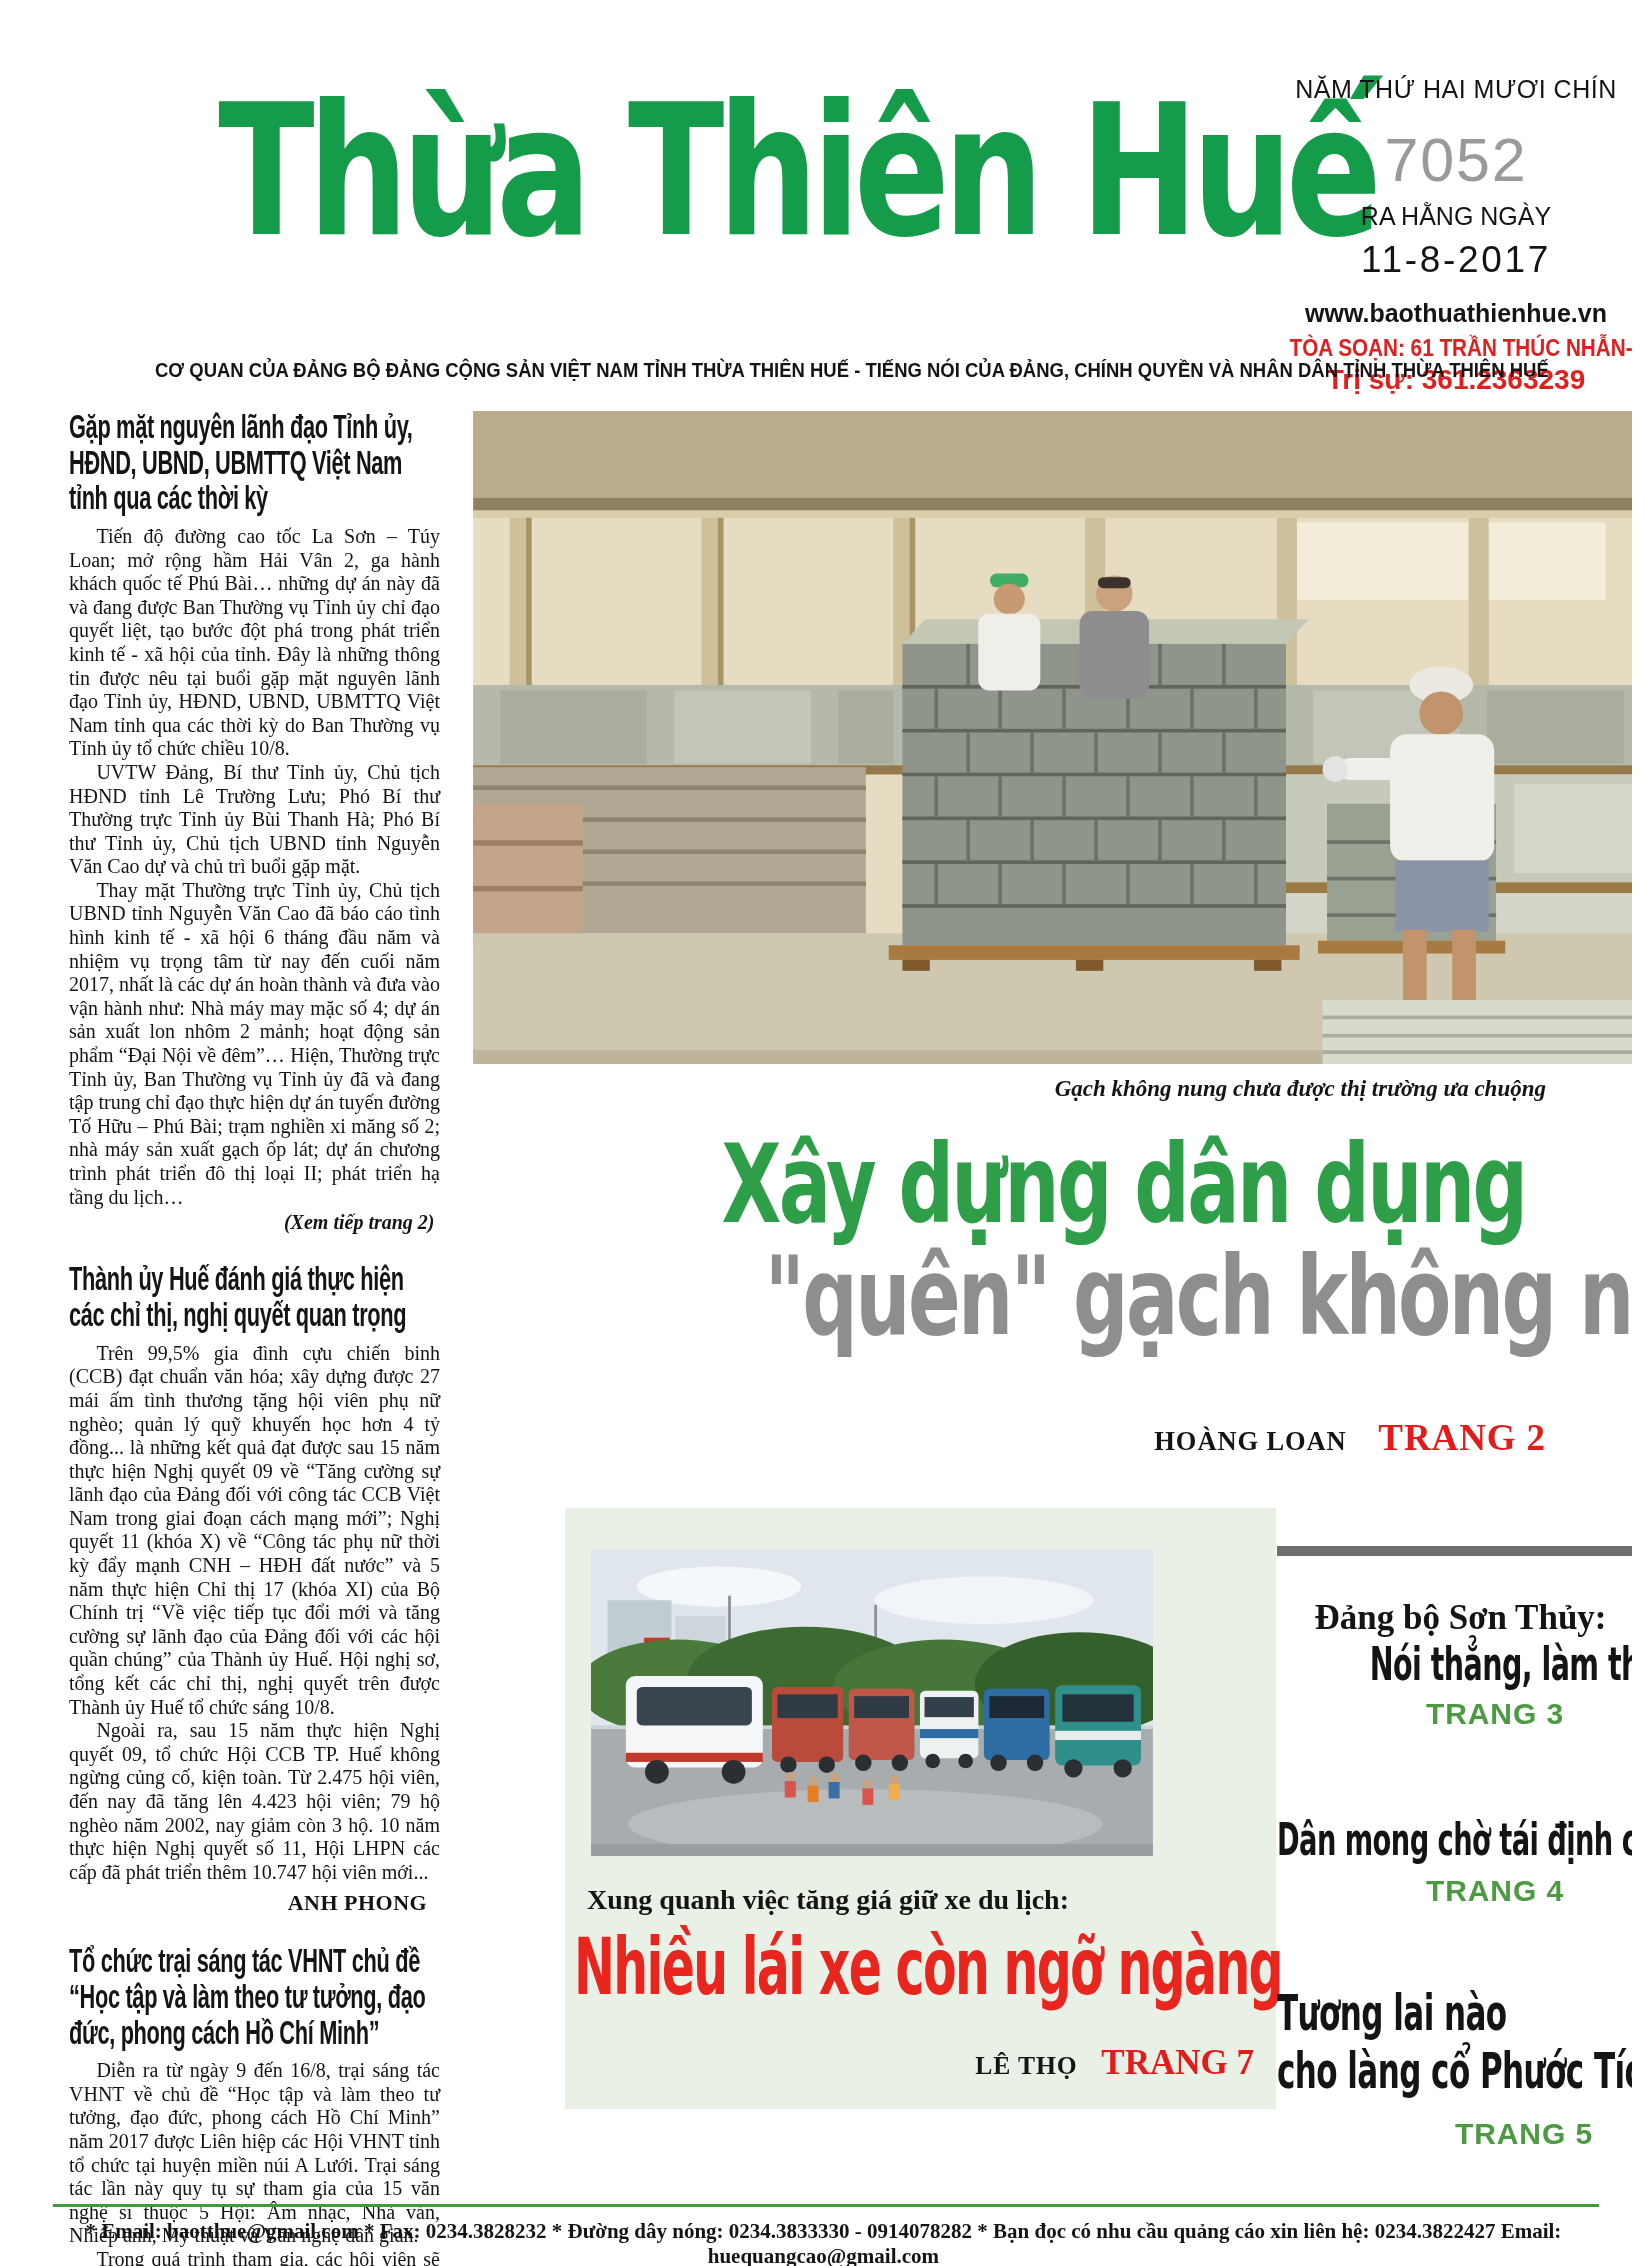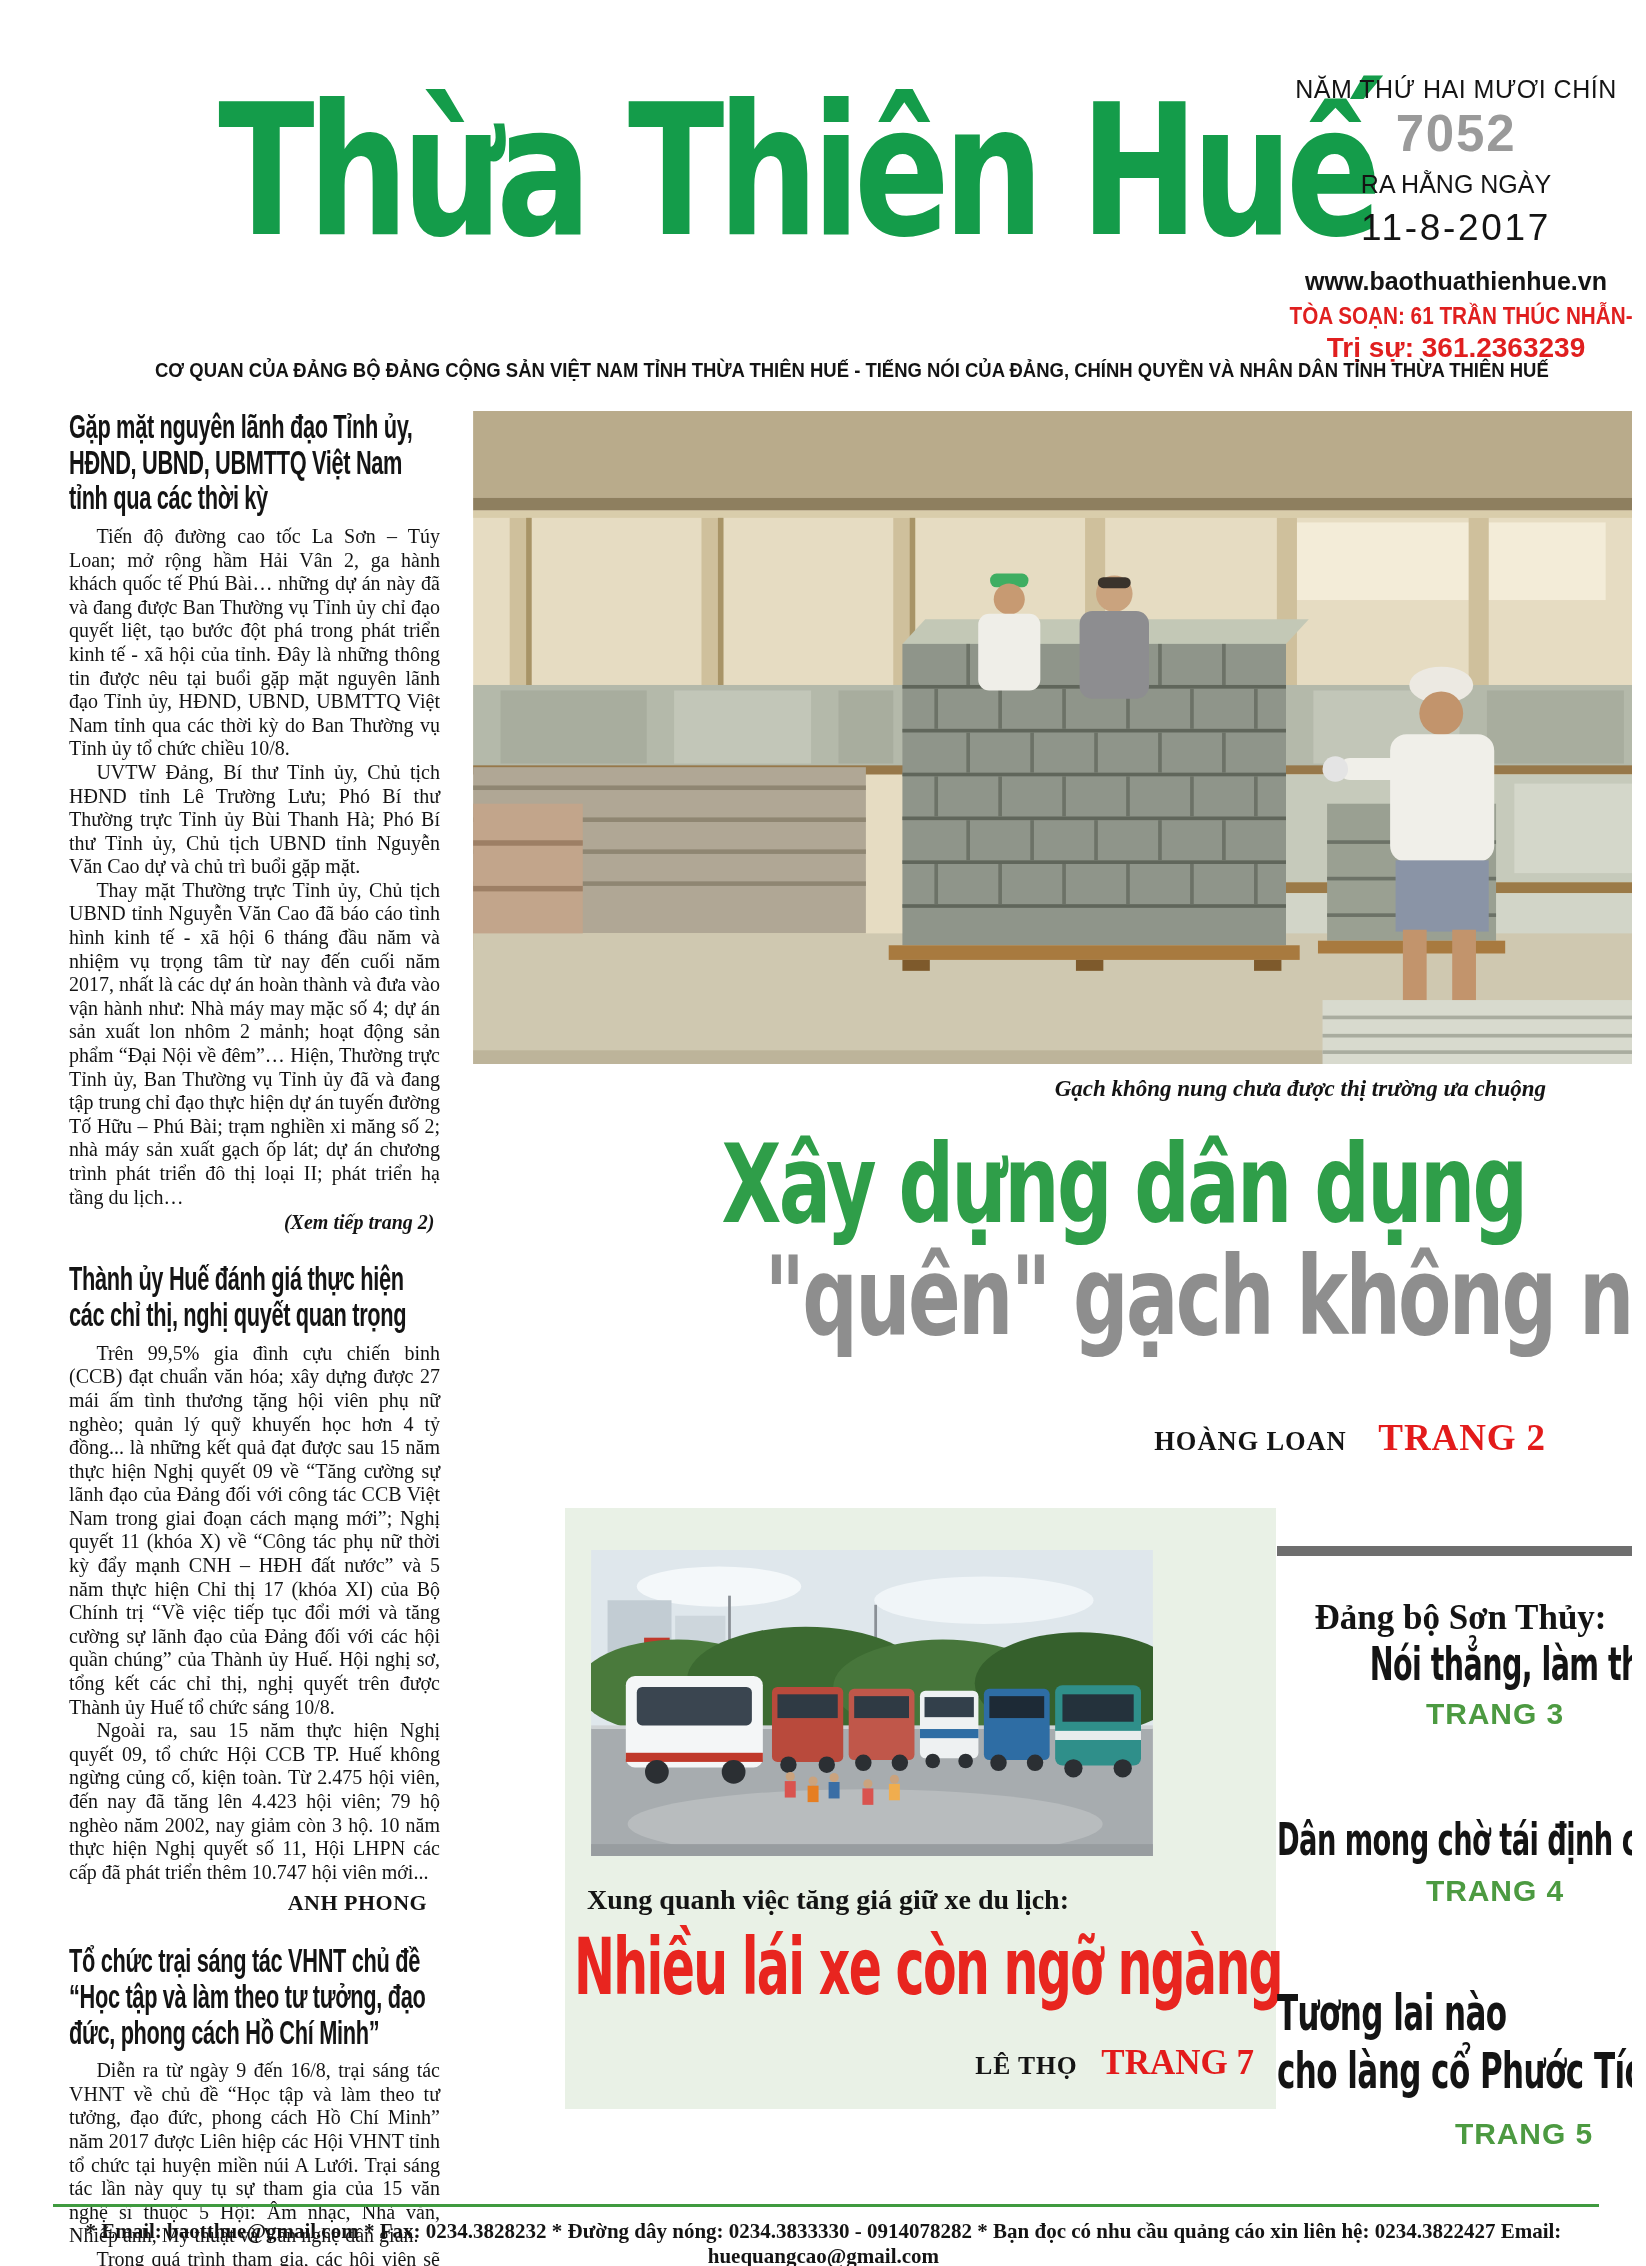--- a/index.html
+++ b/index.html
@@ -7,21 +7,21 @@
         font-family:"Liberation Serif",serif;color:#141414;}
 
   
   .masthead{position:absolute;left:55px;top:44px;width:1215px;text-align:center;}
   .masthead span{display:inline-block;white-space:nowrap;font-family:"DejaVu Sans",sans-serif;
         font-weight:700;font-size:181px;line-height:256px;letter-spacing:-8.2px;color:#149c4a;
         transform:scaleX(0.78);transform-origin:center;}
   .infobox{position:absolute;left:1268px;top:75px;width:376px;text-align:center;
         font-family:"Liberation Sans",sans-serif;}
   .ib-year{font-size:25px;letter-spacing:0.5px;}
-  .ib-issue{font-size:51px;font-weight:700;color:#9a9a9a;margin-top:0;letter-spacing:1.8px;}
+  .ib-issue{font-size:61px;font-weight:400;color:#9a9a9a;margin-top:21px;letter-spacing:1.8px;}
   .ib-freq{font-size:25px;margin-top:7.3px;}
   .ib-week{font-size:43px;font-weight:800;color:#ee1f8e;margin-top:9.1px;letter-spacing:0.9px;}
   .ib-date{font-size:37px;margin-top:7.3px;letter-spacing:2.7px;}
   .ib-web{font-size:25px;font-weight:700;margin-top:18px;}
   .ib-addr{font-size:23px;font-weight:700;color:#e01f1f;margin-top:7.3px;}
   .ib-addr span{display:inline-block;transform:scaleX(.9);transform-origin:center;white-space:nowrap;}
   .ib-phone{font-size:28px;font-weight:700;color:#e01f1f;margin-top:1.8px;}
   .tagline{position:absolute;left:60px;top:358px;width:1215px;text-align:center;
         font-family:"Liberation Sans",sans-serif;font-weight:700;font-size:21px;}
   .tagline span{display:inline-block;white-space:nowrap;transform:scaleX(.88);transform-origin:center;}

